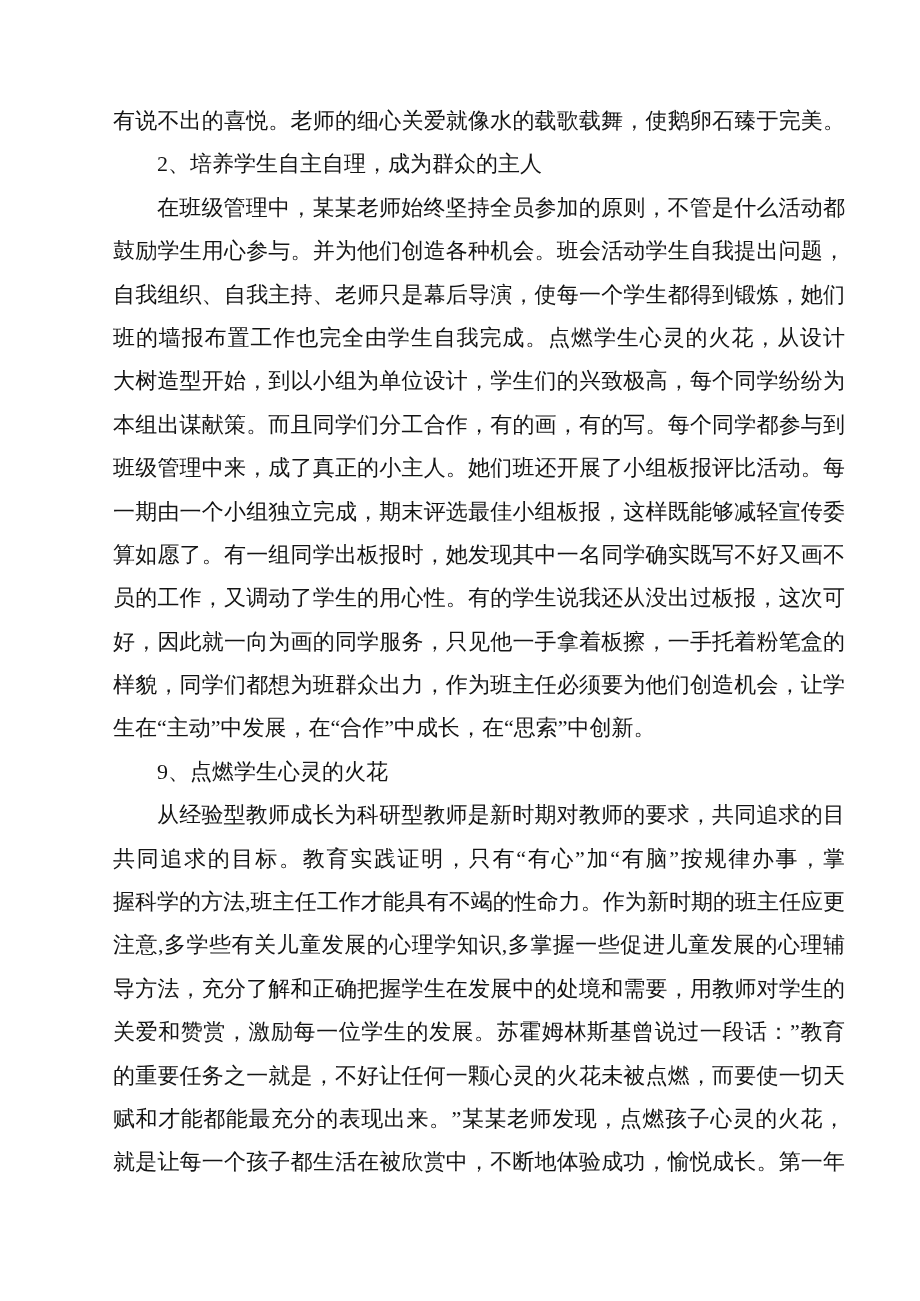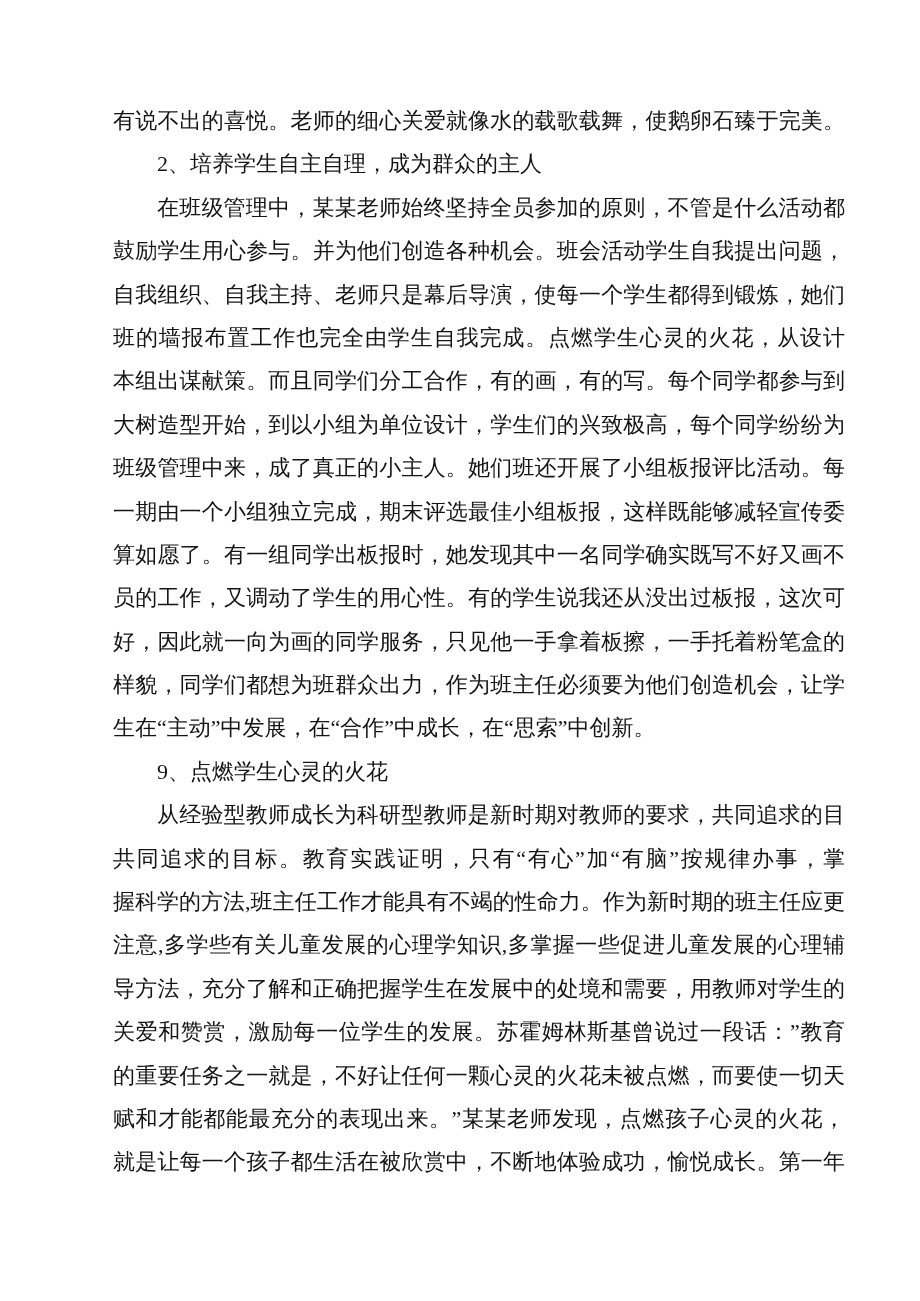--- a/index.html
+++ b/index.html
@@ -46,22 +46,22 @@
 <body>
 
 <div class="doc-page">
   <div class="text-block" id="text-block">
       <div class="doc-line stretch">有说不出的喜悦。老师的细心关爱就像水的载歌载舞，使鹅卵石臻于完美。</div>
       <div class="doc-line no-stretch indent">2、培养学生自主自理，成为群众的主人</div>
       <div class="doc-line stretch indent">在班级管理中，某某老师始终坚持全员参加的原则，不管是什么活动都</div>
       <div class="doc-line stretch">鼓励学生用心参与。并为他们创造各种机会。班会活动学生自我提出问题，</div>
       <div class="doc-line stretch">自我组织、自我主持、老师只是幕后导演，使每一个学生都得到锻炼，她们</div>
       <div class="doc-line stretch">班的墙报布置工作也完全由学生自我完成。点燃学生心灵的火花，从设计</div>
+      <div class="doc-line stretch">大树造型开始，到以小组为单位设计，学生们的兴致极高，每个同学纷纷为</div>
       <div class="doc-line stretch">本组出谋献策。而且同学们分工合作，有的画，有的写。每个同学都参与到</div>
-      <div class="doc-line stretch">大树造型开始，到以小组为单位设计，学生们的兴致极高，每个同学纷纷为</div>
       <div class="doc-line stretch">班级管理中来，成了真正的小主人。她们班还开展了小组板报评比活动。每</div>
       <div class="doc-line stretch">一期由一个小组独立完成，期末评选最佳小组板报，这样既能够减轻宣传委</div>
       <div class="doc-line stretch">算如愿了。有一组同学出板报时，她发现其中一名同学确实既写不好又画不</div>
       <div class="doc-line stretch">员的工作，又调动了学生的用心性。有的学生说我还从没出过板报，这次可</div>
       <div class="doc-line stretch">好，因此就一向为画的同学服务，只见他一手拿着板擦，一手托着粉笔盒的</div>
       <div class="doc-line stretch">样貌，同学们都想为班群众出力，作为班主任必须要为他们创造机会，让学</div>
       <div class="doc-line no-stretch">生在“主动”中发展，在“合作”中成长，在“思索”中创新。</div>
       <div class="doc-line no-stretch indent">9、点燃学生心灵的火花</div>
       <div class="doc-line stretch indent">从经验型教师成长为科研型教师是新时期对教师的要求，共同追求的目标</div>
       <div class="doc-line stretch">共同追求的目标。教育实践证明，只有“有心”加“有脑”按规律办事，掌</div>

